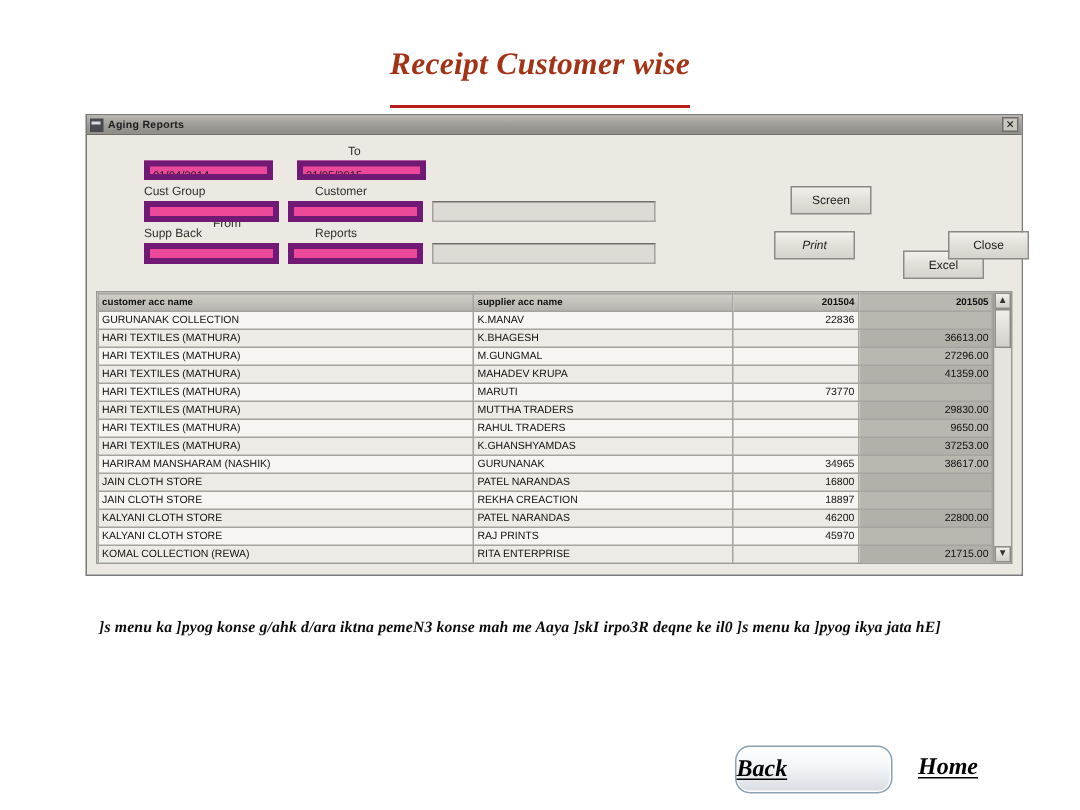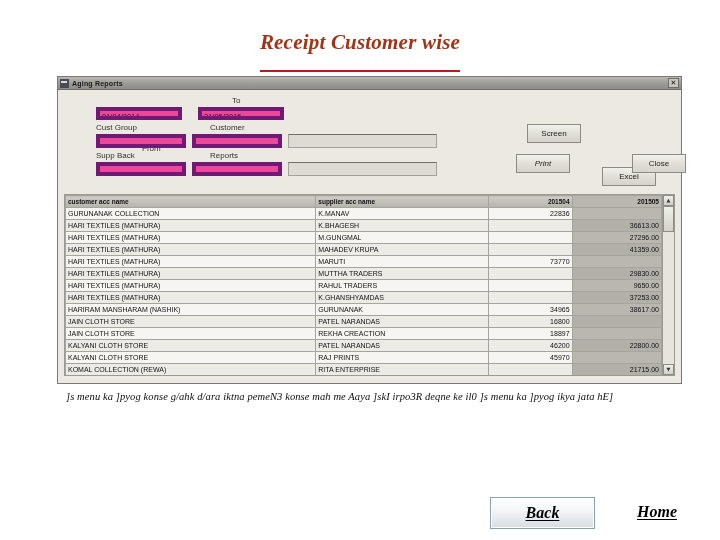--- a/index.html
+++ b/index.html
@@ -216,41 +216,41 @@
     height: 26px;
     background: linear-gradient(to bottom,#f0efe9,#d2d0c9);
     border: 1px solid #8d8c87;
     box-sizing: border-box;
   }
 
   
   .caption {
     position: absolute;
     left: 66px;
-    top: 390px;
+    top: 412px;
     width: 620px;
     font-family: "Liberation Serif", serif;
     font-style: italic;
-    font-weight: normal;
+    font-weight: bold;
     font-size: 10.5px;
     color: #0b0b0b;
     letter-spacing: .1px;
     line-height: 14px;
   }
 
   
   .navbtn {
     position: absolute;
     font-family: "Liberation Serif", serif;
     font-style: italic;
     font-weight: bold;
     font-size: 16px;
     color: #000;
-    text-align: center;
     line-height: 30px;
+    border-radius: 10px;
   }
   .navbtn u { text-underline-offset: 2px; }
   .navbtn.framed {
     width: 105px;
     height: 32px;
     background: linear-gradient(to bottom,#ffffff 0%, #f4f6f8 40%, #d8dde2 100%);
     border: 1px solid #8aa0b4;
     box-shadow: inset 0 0 0 1px #ffffff;
     box-sizing: border-box;
   }

